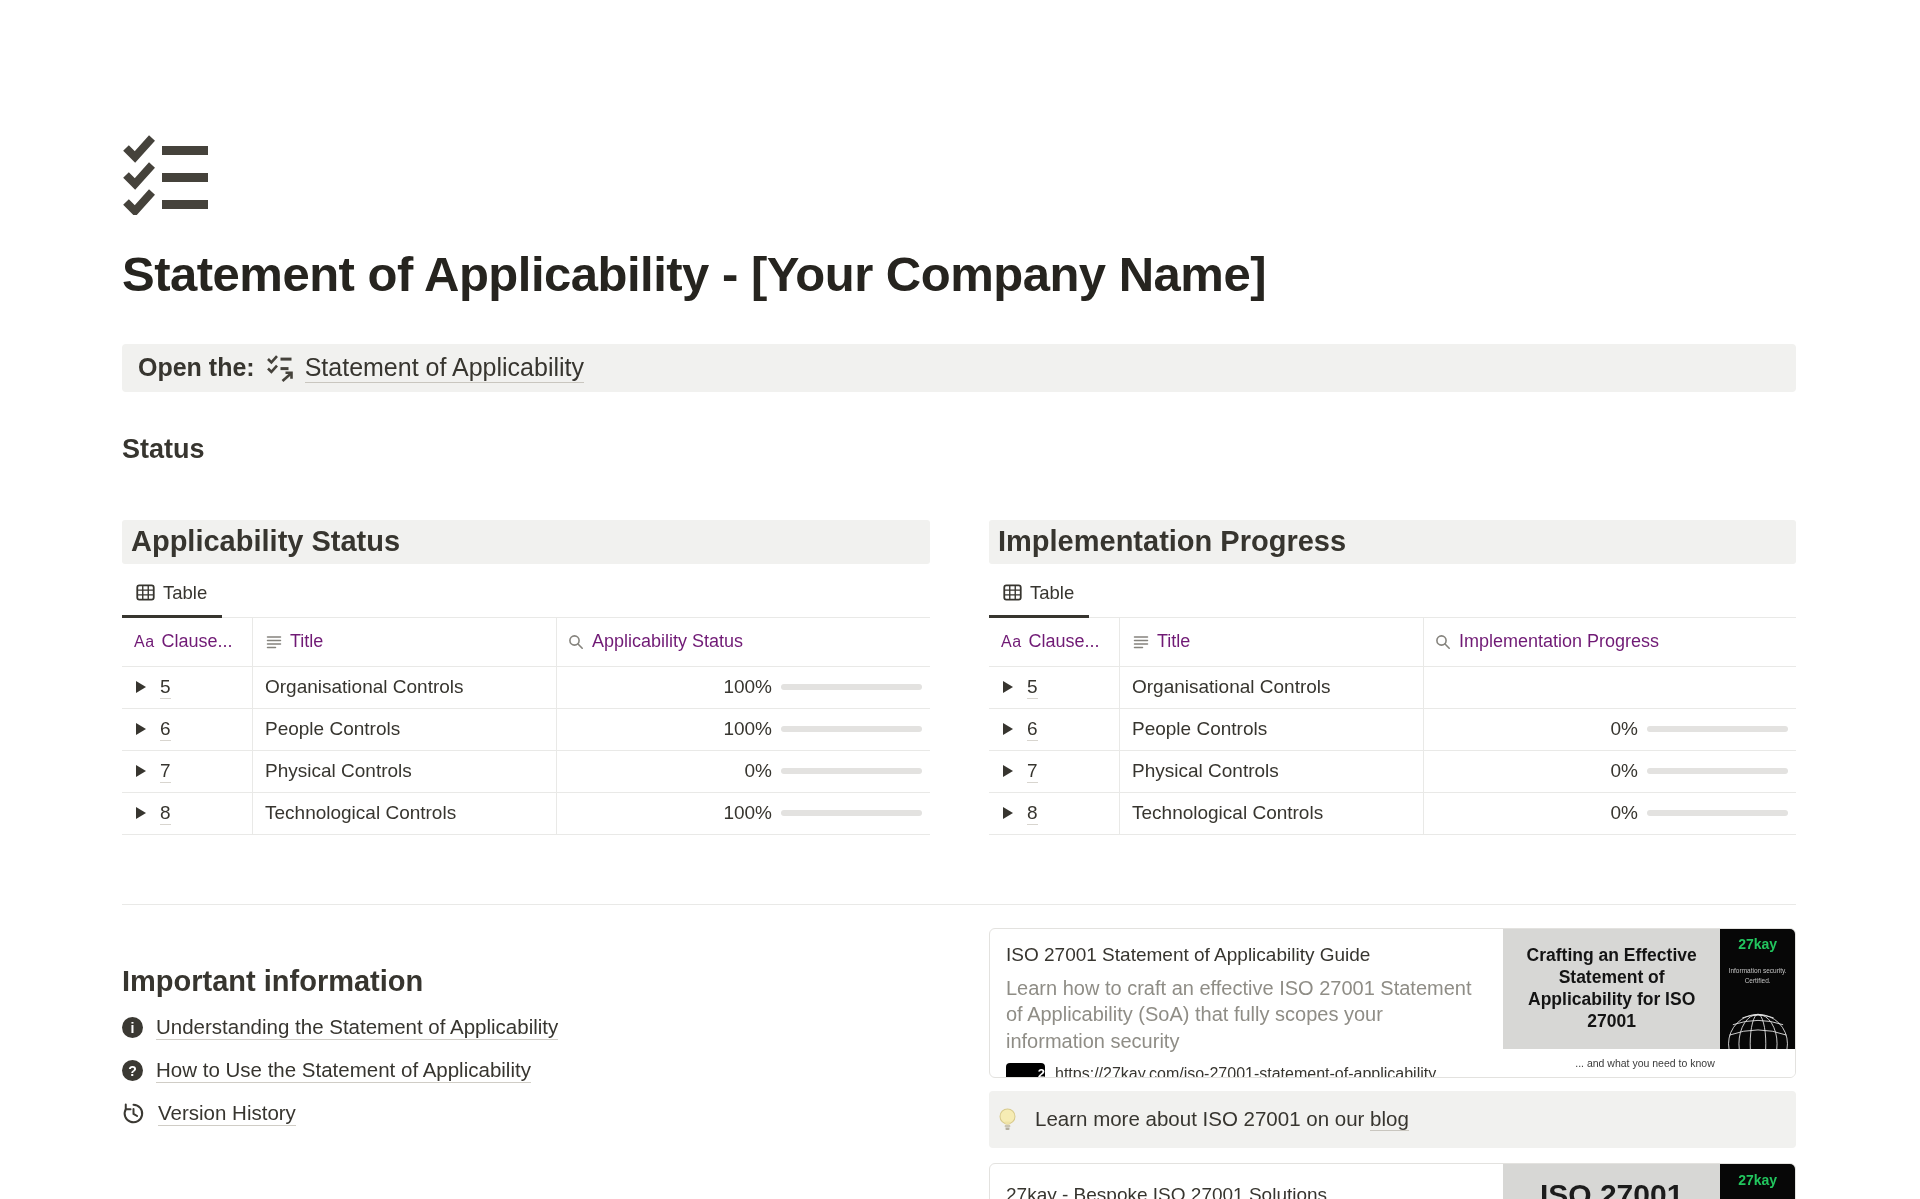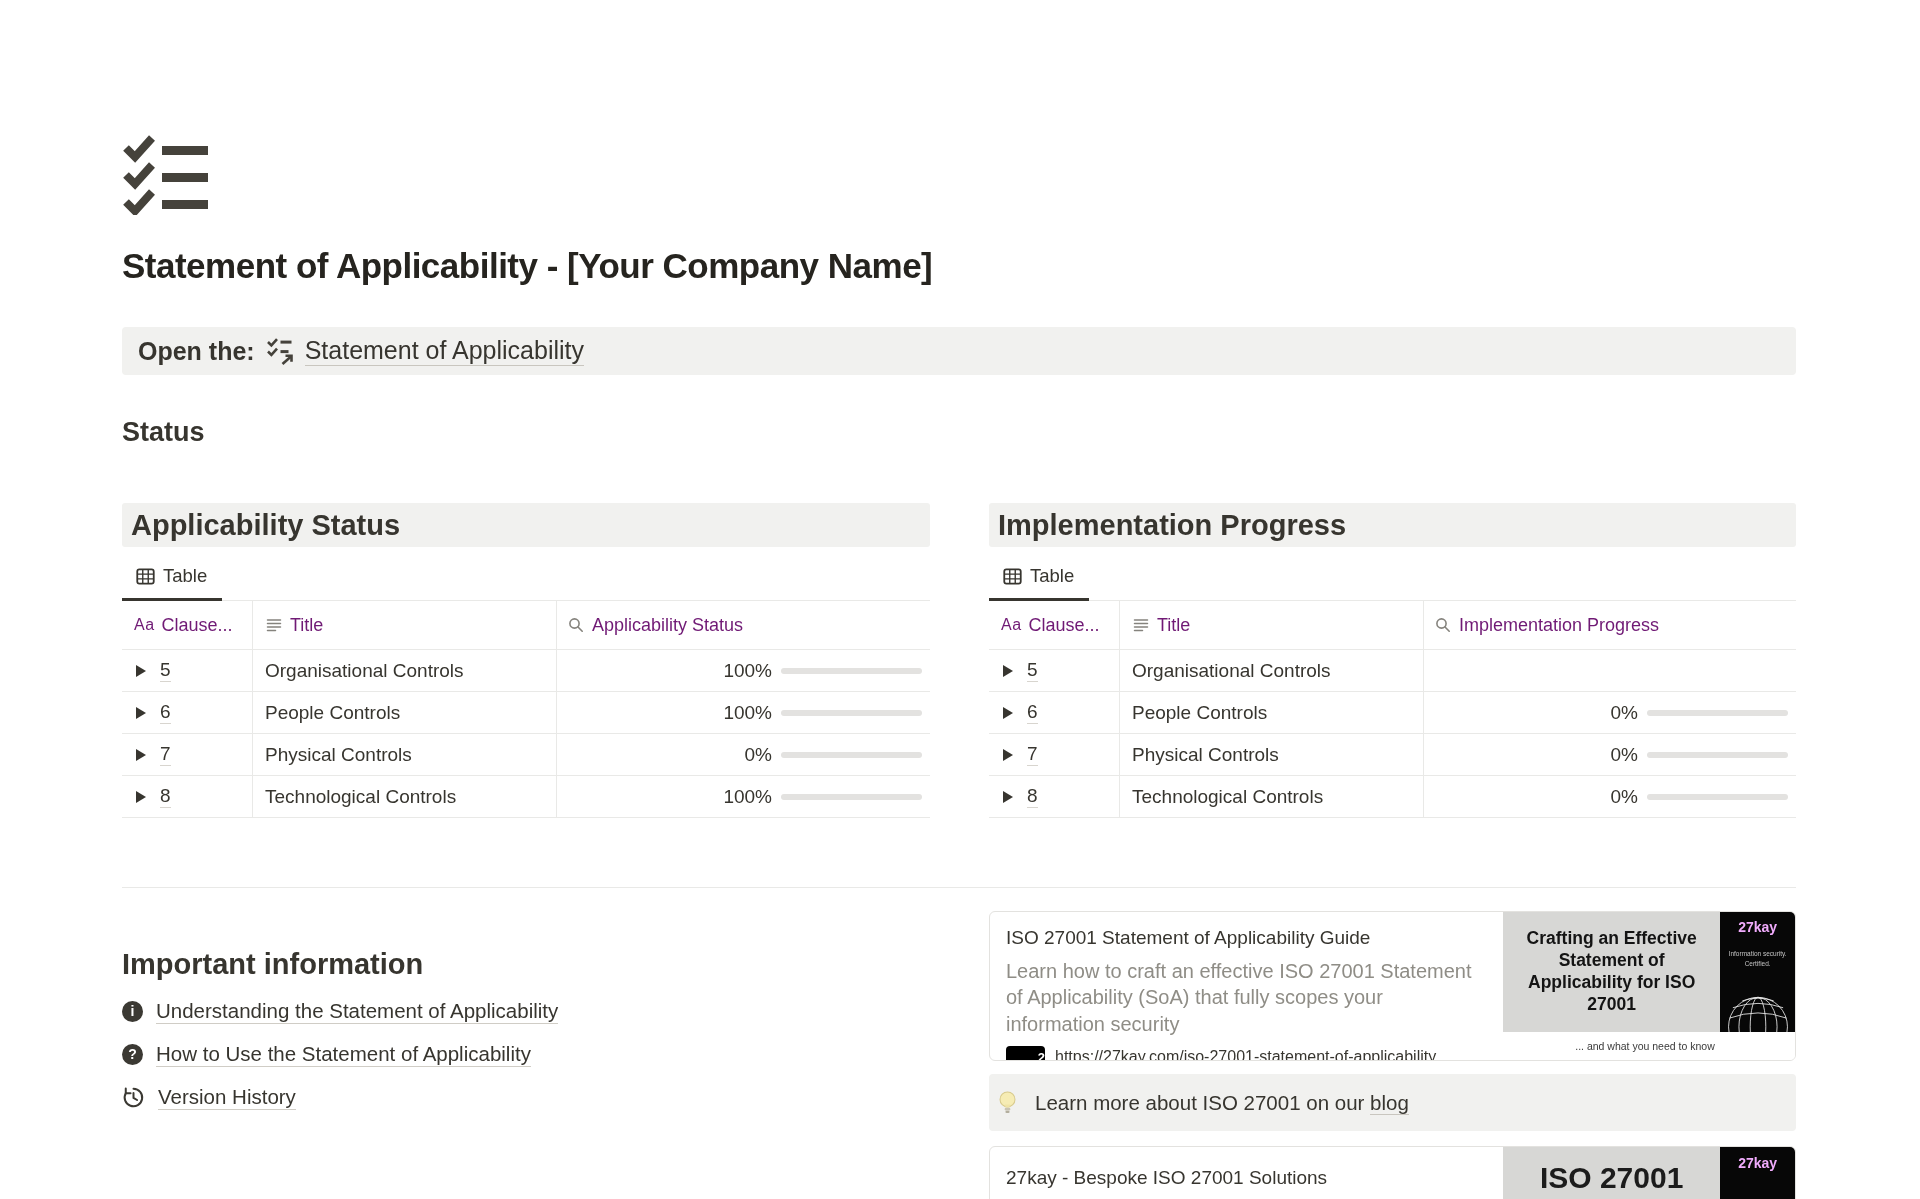--- a/index.html
+++ b/index.html
@@ -2,21 +2,21 @@
 <html><head>
 <meta charset="utf-8">
 <style>
   * { margin:0; padding:0; box-sizing:border-box; }
   html,body { width:1920px; height:1199px; overflow:hidden; background:#fff;
     font-family:"Liberation Sans", sans-serif; color:#37352f; }
   .content { margin-left:122px; width:1674px; }
 
   
   .page-icon { margin-top:133px; width:92px; height:82px; }
-  .page-title { margin-top:30px; font-size:35px; font-weight:700; color:#26241f; letter-spacing:-0.5px; line-height:1.2; }
+  .page-title { margin-top:30px; font-size:49px; font-weight:700; color:#26241f; letter-spacing:-0.5px; line-height:1.2; }
 
   
   .open-callout { margin-top:40px; height:48px; background:#f1f1ef; border-radius:4px;
     display:flex; align-items:center; padding-left:16px; }
   .open-callout .lbl { font-size:25px; font-weight:700; }
   .open-callout .mini-ic { margin:0 10px 0 10px; display:flex; }
   .open-callout .lnk { font-size:25px; color:#37352f; border-bottom:1.5px solid #c9c6bf; cursor:pointer; }
 
   .status-heading { margin-top:42px; font-size:27px; font-weight:700; }
 
@@ -68,21 +68,21 @@
   .card-desc { margin-top:9px; font-size:20px; line-height:1.32; color:#8f8d86; max-width:472px; }
   .card-url { margin-top:9px; display:flex; align-items:center; gap:10px; }
   .favicon { width:22px; height:22px; background:#000; border-radius:4px; color:#fff; font-size:13px; font-weight:700;
     display:flex; align-items:center; justify-content:center;padding-left:39px; }
   .url-text { font-size:16px; color:#37352f; }
   .thumb { width:300px; display:flex; flex-direction:column; flex:0 0 auto; }
   .thumb-main { display:flex; height:122px; }
   .thumb-gray { width:256px; background:#d7d7d5; display:flex; align-items:center; justify-content:center;margin-left:8px; }
   .thumb-headline { width:196px; text-align:center; font-size:17.5px; font-weight:600; color:#141414; line-height:1.25; }
   .thumb-black { width:88px; background:#070707; display:flex; flex-direction:column; align-items:center; padding-top:7px; overflow:hidden; }
-  .thumb-brand { color:#f0abfc; font-size:14px; font-weight:800; }
+  .thumb-brand { color:#22c55e; font-size:14px; font-weight:800; }
   .thumb-sub { margin-top:14px; color:#c4c4c4; font-size:6.5px; text-align:center; line-height:1.5; }
   .globe { margin-top:auto; }
   .thumb-caption { height:28px; background:#fff; font-size:10.5px; color:#3a3a3a; display:flex; align-items:center; justify-content:center; }
 
   .blog-callout { margin-top:13px; height:57px; background:#f1f1ef; border-radius:4px; display:flex; align-items:center; padding-left:6px; gap:15px; }
   .blog-text { font-size:20.5px; }
   .blog-link { border-bottom:1.5px solid #c9c6bf; cursor:pointer; }
 
   .card2 { margin-top:15px; }
   .card2 .card-info { padding-top:20px; }

